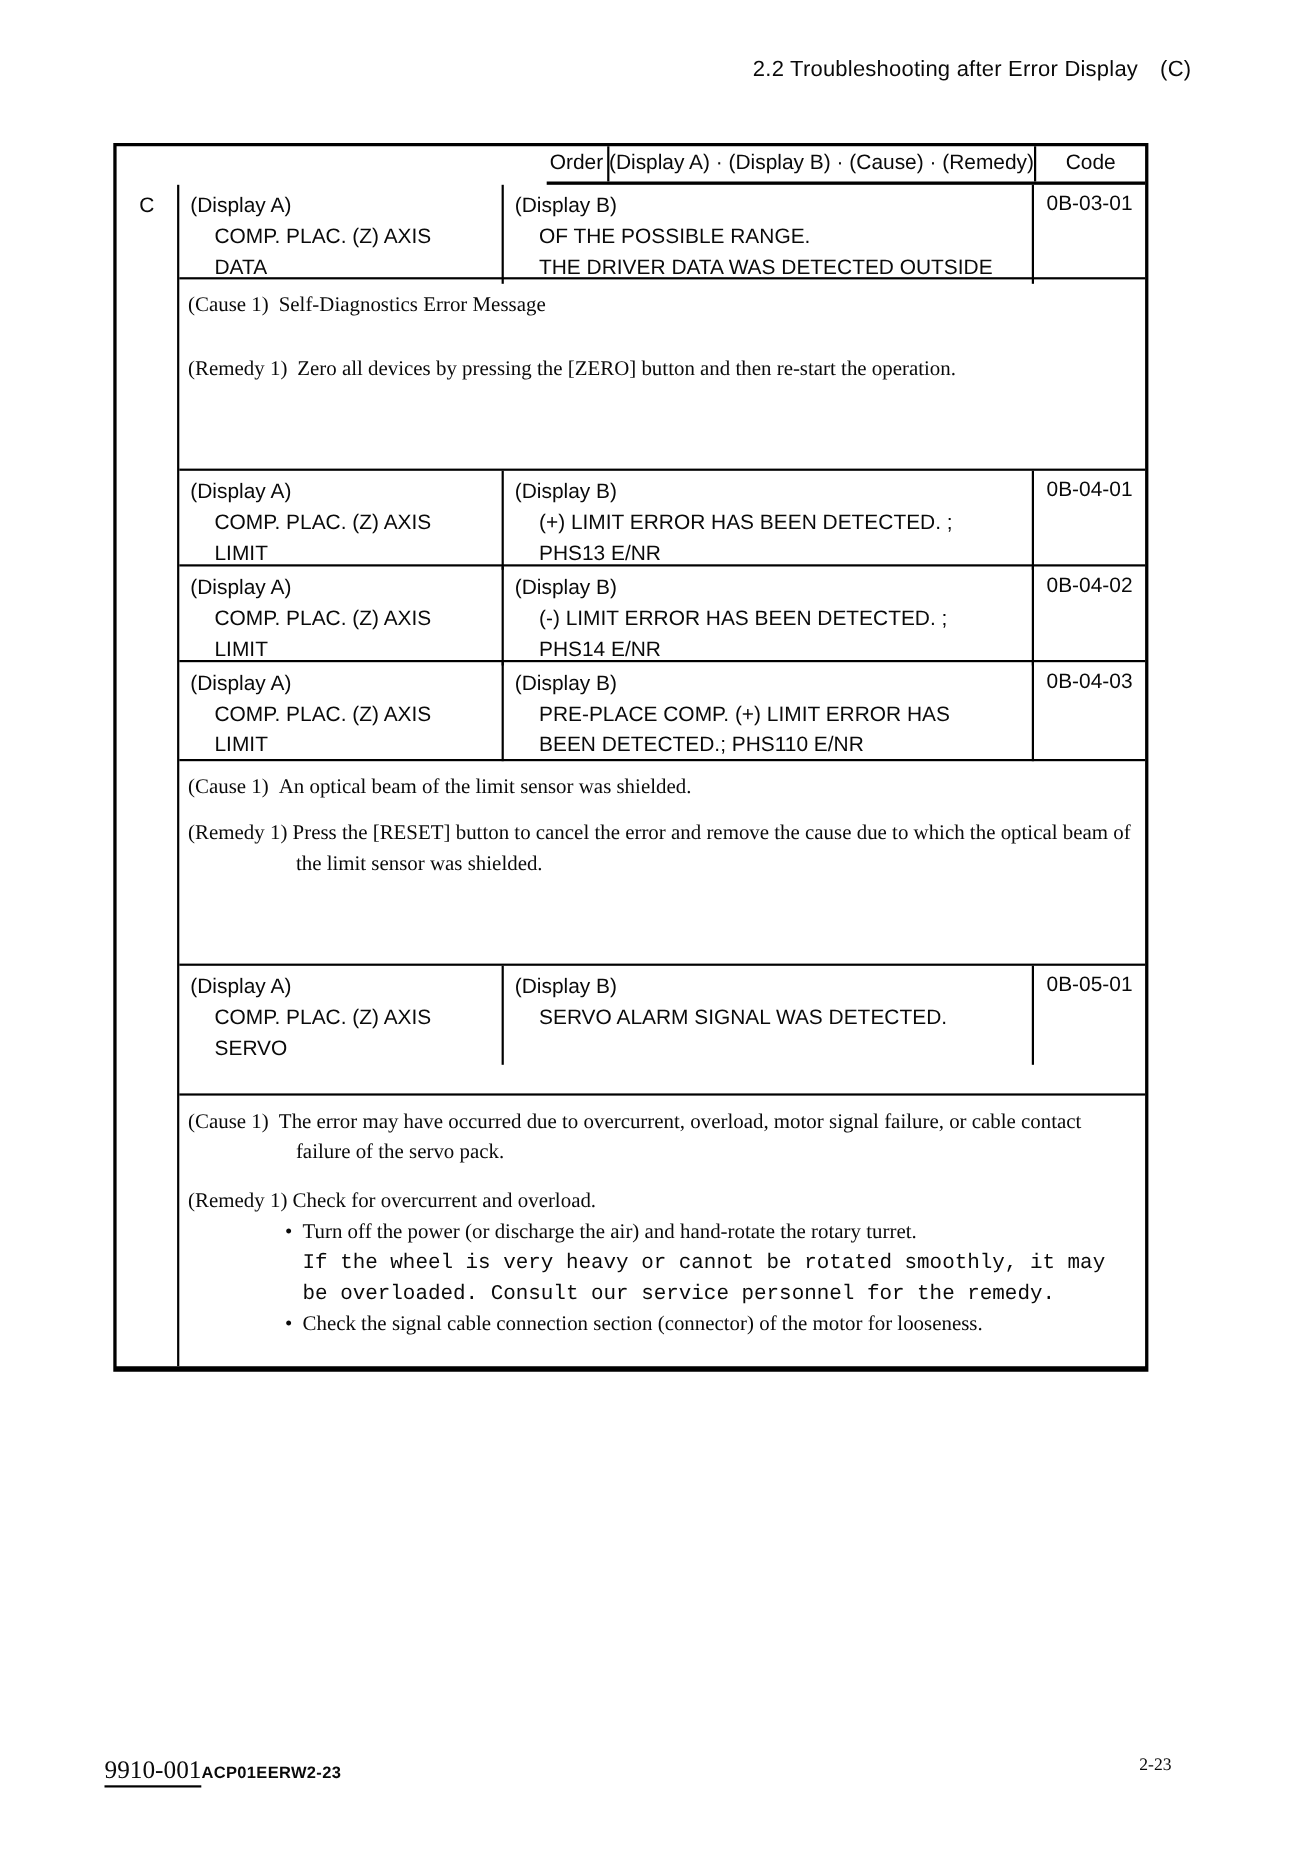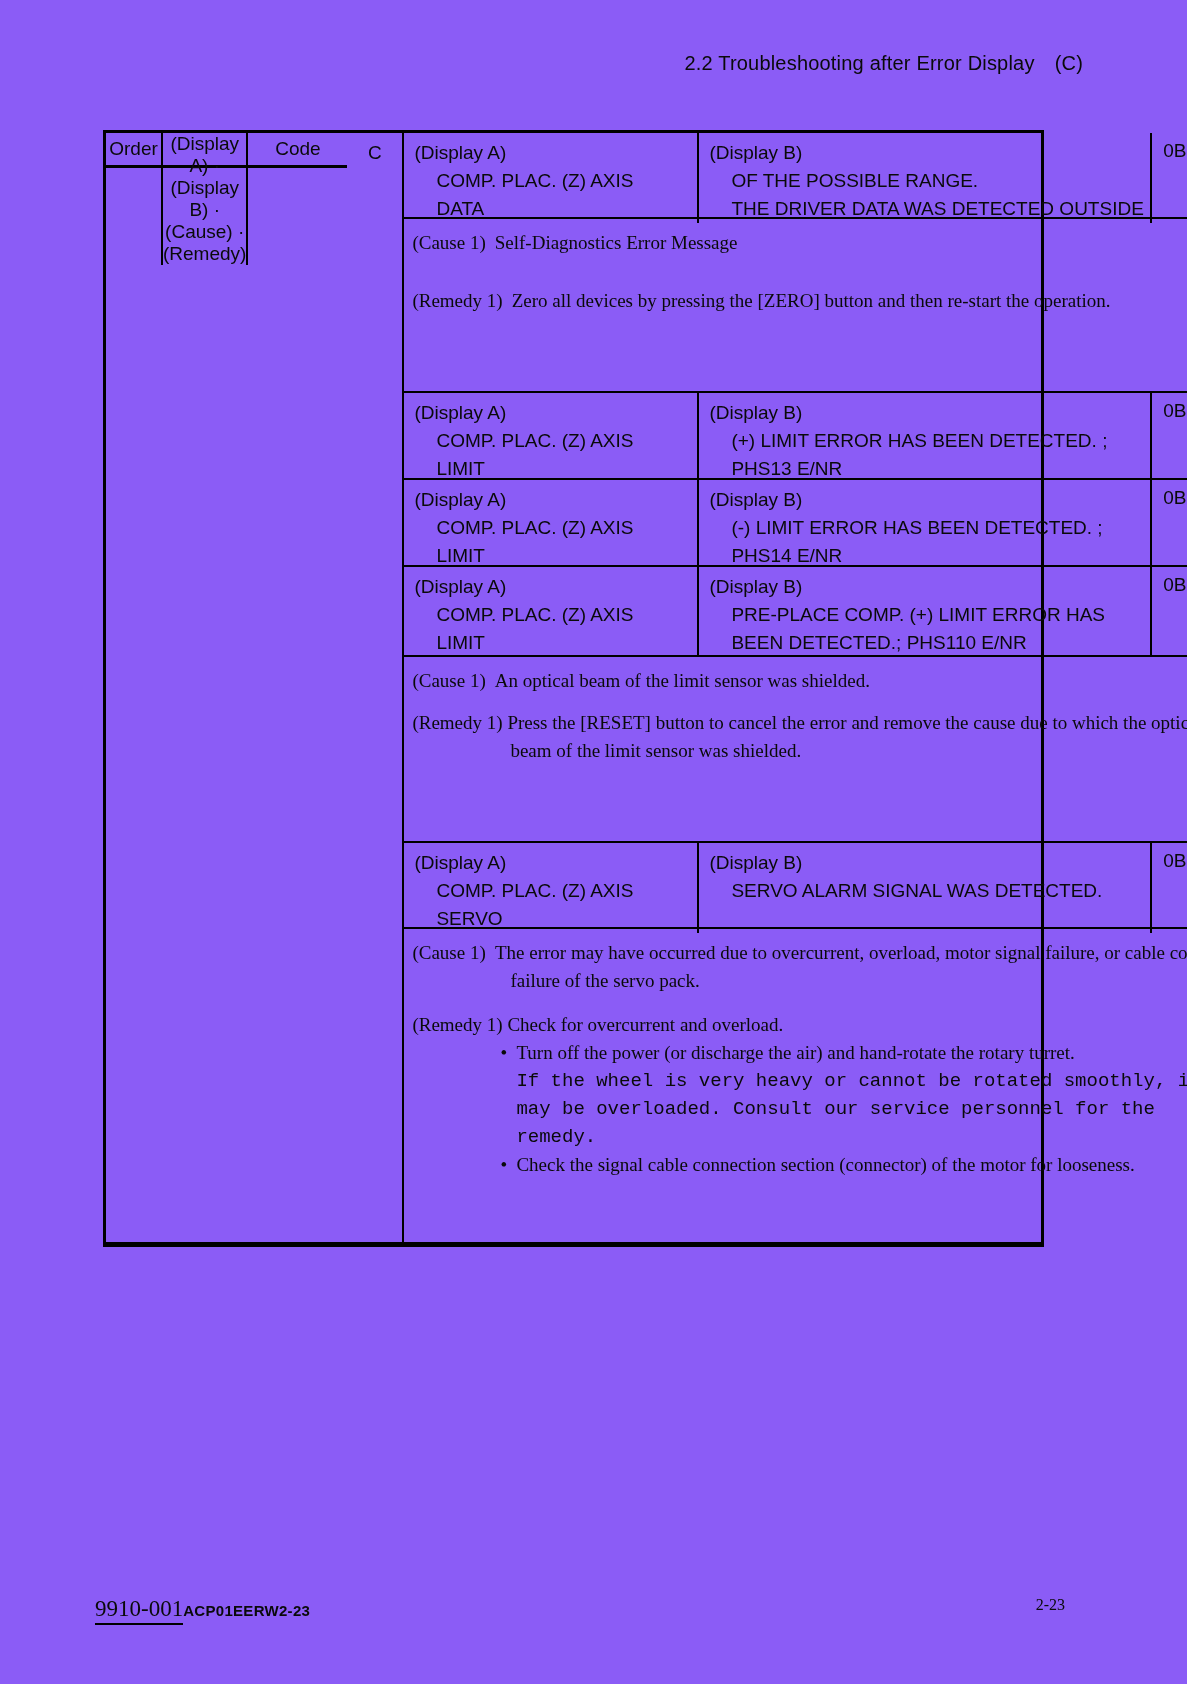--- a/index.html
+++ b/index.html
@@ -1,32 +1,32 @@
 <!DOCTYPE html>
 <html><head>
 <meta charset="utf-8">
 <style>
   html,body { margin:0; padding:0; background:#e8e8e8; }
   .page {
     position:relative; width:1187px; height:1684px; margin:0 auto;
-    background:#8b5cf6; color:#0a0a0a; overflow:hidden;
+    background:#ffffff; color:#0a0a0a; overflow:hidden;
   }
 
   .page-header {
     position:absolute; top:52px; right:104px;
     font-family:"Liberation Sans", sans-serif; font-size:20px; letter-spacing:0.2px;
     white-space:nowrap;
   }
   .page-header .mark { margin-left:20px; }
 
   .doc-table {
     position:absolute; left:103px; top:130px; width:941px; height:1117px;
     border:3px solid #000; border-bottom-width:5px; box-sizing:border-box;
-    display:flex; flex-direction:row;
-    font-family:"Liberation Sans", sans-serif; font-size:19px;
+    display:flex; flex-direction:column;
+    font-family:"Liberation Sans", sans-serif; font-size:19px;align-items:flex-end;
   }
   .thead {
     display:grid; grid-template-columns:57px 1fr 101px;
     height:35px; box-sizing:border-box; border-bottom:3px solid #000;
     align-items:center;
   }
   .thead .h-order { border-right:2px solid #000; text-align:center; height:100%; line-height:32px; }
   .thead .h-main  { text-align:center; }
   .thead .h-code  { border-left:2px solid #000; text-align:center; height:100%; line-height:32px; }
 
@@ -53,21 +53,21 @@
     font-family:"Liberation Serif", serif; font-size:19px; line-height:28px;
   }
   .cause-block p { margin:0; }
   .hang { padding-left:98px; text-indent:-98px; }
   .lab-gap { margin-left:9px; }
   .bullet { position:relative; padding-left:104px; }
   .bullet .bdot { position:absolute; left:88px; top:0; }
   .bnote { padding-left:104px;font-family:Liberation Mono, monospace; }
 
   .h84{height:84px;} .h174{height:174px;} .h87{height:87px;} .h90{height:90px;}
-  .h186{height:186px;} .h86{height:86px;} .fill{flex:1;}
+  .h186{height:186px;} .h86{height:86px;} .fill{flex:1;margin-top:32px;}
 
   .page-footer-left {
     position:absolute; left:95px; top:1596px; display:flex; align-items:baseline;
   }
   .doc-number {
     font-family:"Liberation Serif", serif; font-size:23px;
     border-bottom:2px solid #000; padding-bottom:1px;
   }
   .doc-code {
     font-family:"Liberation Sans", sans-serif; font-size:15px; font-weight:bold;

